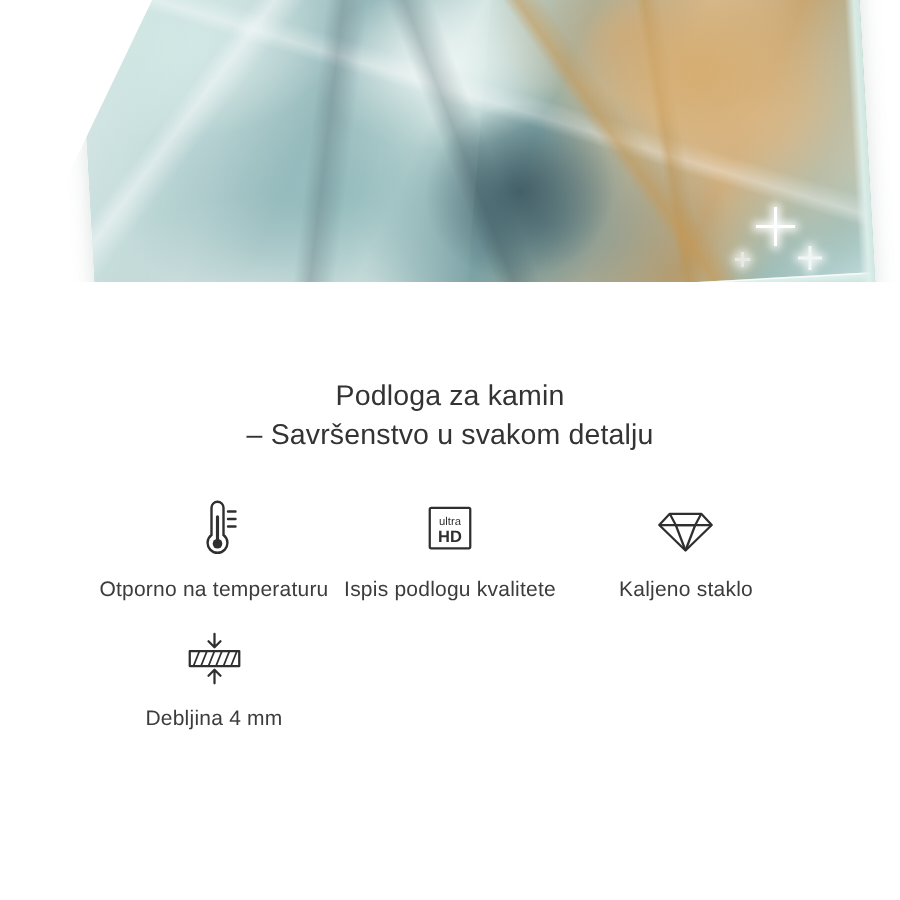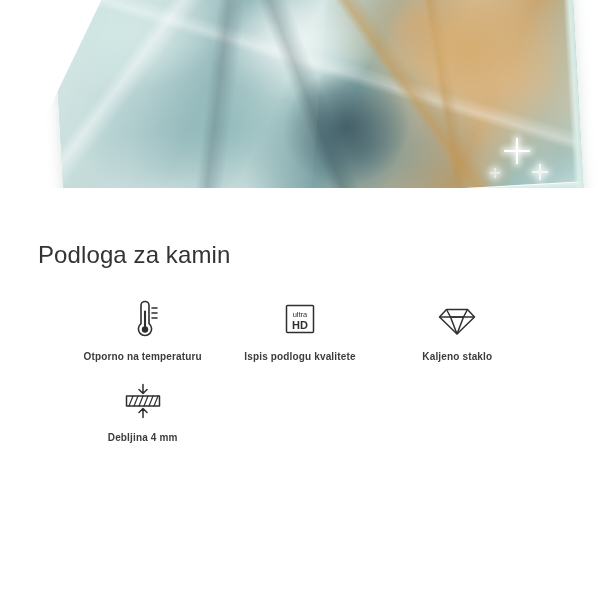--- a/index.html
+++ b/index.html
@@ -180,26 +180,27 @@
   .sparkle-a { left: 512px; top: 160px; width: 26px; height: 26px; }
   .sparkle-b { left: 540px; top: 186px; width: 16px; height: 16px; opacity: 0.85; }
   .sparkle-c { left: 498px; top: 190px; width: 10px; height: 10px; opacity: 0.7; }
 
   
   .content {
     padding: 22px 38px 0 38px;
   }
 
   .headline {
-    font-size: 24px;
+    font-size: 19px;
     line-height: 1.38;
     font-weight: 400;
     color: #333333;
     letter-spacing: 0.1px;
-    margin: 4px 0 18px 0;
+    margin: 18px 0 18px 0;
+    text-align: center;
   }
   .headline .line {
     display: block;
     white-space: nowrap;
   }
 
   .paragraph {
     font-size: 11.4px;
     line-height: 2.0;
     color: #3a3a3a;
@@ -225,25 +226,24 @@
 
   .feature-icon {
     height: 46px;
     display: flex;
     align-items: center;
     justify-content: center;
   }
 
   .feature-label {
     margin-top: 8px;
-    font-size: 10px;
+    font-size: 14px;
     color: #3c3c3c;
     text-align: center;
     letter-spacing: 0.15px;
-    font-weight: bold;
   }
 
   svg { display: block; }
 </style>
 </head>
 <body>
 
 <div class="page">
 
   <div class="hero">
@@ -261,20 +261,21 @@
       <div class="hero-mask-bottom"></div>
       <span class="sparkle sparkle-a"></span>
       <span class="sparkle sparkle-b"></span>
       <span class="sparkle sparkle-c"></span>
     </div>
   </div>
 
   <div class="content">
     <h1 class="headline">
       <span class="line">Podloga za kamin</span>
+      <span class="line">– Savršenstvo u svakom detalju</span>
     </h1>
 
     <div class="features">
 
       <div class="feature">
         <div class="feature-icon">
           <svg width="40" height="42" viewBox="0 0 40 42" fill="none" stroke="#2f2f2f" stroke-width="1.6" stroke-linecap="round">
             <path d="M18 6.5a4 4 0 0 1 8 0v18.2a6.6 6.6 0 1 1-8 0V6.5z"></path>
             <circle cx="22" cy="30.5" r="3.2" fill="#2f2f2f" stroke="none"></circle>
             <path d="M22 12.5v15.5" stroke-width="2.1"></path>

